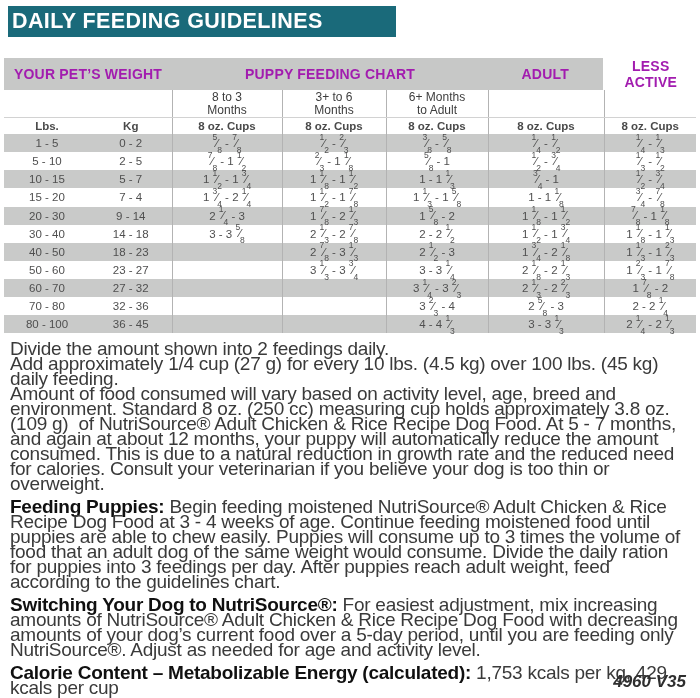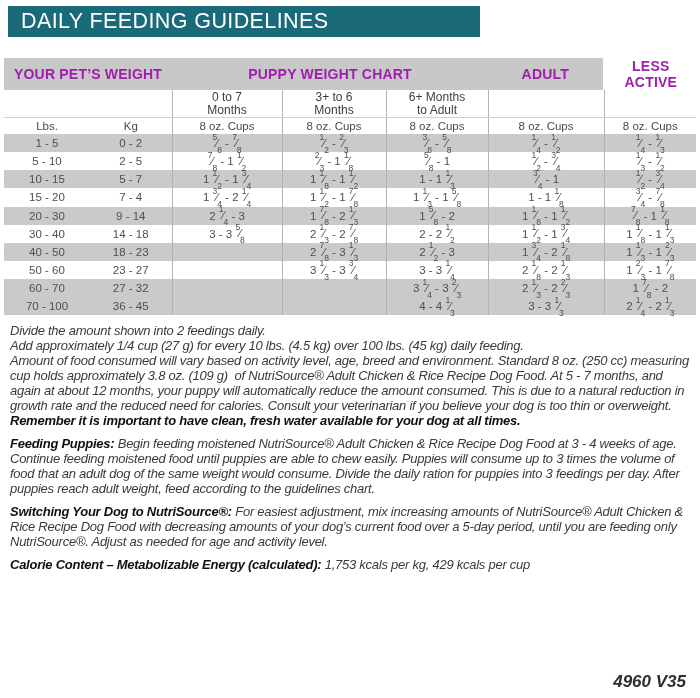--- a/index.html
+++ b/index.html
@@ -1,45 +1,45 @@
 <!DOCTYPE html>
 <html><head>
 <meta charset="utf-8">
 <style>
   html,body{margin:0;padding:0;background:#ffffff;}
   body{width:700px;height:698px;font-family:"Liberation Sans",sans-serif;}
   .page{position:relative;width:700px;height:698px;overflow:hidden;background:#fff;}
 
   .titlebar{
-    margin:6px 0 0 8px;width:472px;height:31px;background:#1a6a7a;
-    color:#fff;font-weight:normal;font-size:21.5px;line-height:31px;
-    padding-left:13px;letter-spacing:.4px;box-sizing:border-box;white-space:nowrap;
+    margin:6px 0 0 8px;width:388px;height:31px;background:#1a6a7a;
+    color:#fff;font-weight:bold;font-size:21.5px;line-height:31px;
+    padding-left:4px;letter-spacing:.4px;box-sizing:border-box;white-space:nowrap;
   }
 
   table.feed{border-collapse:collapse;table-layout:fixed;width:692px;margin:21px 0 0 4px;}
   table.feed td,table.feed th{padding:0;text-align:center;vertical-align:middle;}
 
   tr.group th{background:#c7c8c7;font-weight:bold;font-size:14px;color:#a21caf;height:27px;letter-spacing:.2px;}
   tr.group th.white{background:#ffffff;border-left:3px solid #ffffff;text-align:center;}
 
   tr.months td{font-size:12px;color:#3d3d3d;white-space:pre-line;line-height:13px;height:27px;border-bottom:1px solid #d2d2d2;}
-  tr.units td{font-size:11.5px;color:#4a4a4a;height:16px;}
+  tr.units td{font-size:11.5px;color:#4a4a4a;height:16px;font-weight:bold;}
 
   tbody.rows td{font-size:11.5px;color:#4f4f4f;height:16.8px;}
   tbody.rows tr.stripe td{background:#c9cac9;}
 
   tr.months td:nth-child(n+3),
   tr.units td:nth-child(n+3),
   tbody.rows td:nth-child(n+3){border-left:1px solid #b3b3b3;}
 
   .fr{white-space:nowrap;}
   .fr sup{font-size:8.5px;position:relative;top:-2.5px;margin-right:-1px;}
   .fr sub{font-size:8.5px;position:relative;top:2.5px;margin-left:-1px;}
 
-  .text{margin:8px 10px 0 10px;font-size:13px;line-height:15px;color:#3a3a3a;letter-spacing:-.25px;font-style:italic;}
+  .text{margin:8px 10px 0 10px;font-size:19px;line-height:15px;color:#3a3a3a;letter-spacing:-.25px;}
   .text p{margin:0 0 8px 0;white-space:pre-wrap;}
   .text b{color:#101010;}
 
   .footer-code{position:absolute;right:14px;bottom:6px;font-size:17px;font-weight:bold;color:#2e2e2e;font-style:italic;}
 </style>
 </head>
 <body>
 
 <div class="page">
 
@@ -51,28 +51,28 @@
         <col style="width:82px">
         <col style="width:110px">
       <col style="width:104px">
         <col style="width:102px">
         <col style="width:116px">
         <col style="width:92px">
     </colgroup>
     <thead>
       <tr class="group">
         <th colspan="2">YOUR PET’S WEIGHT</th>
-        <th colspan="3">PUPPY WEIGHT CHART</th>
+        <th colspan="3">PUPPY FEEDING CHART</th>
         <th>ADULT</th>
         <th class="white">LESS ACTIVE</th>
       </tr>
       <tr class="months">
         <td></td>
         <td></td>
-        <td>0 to 7
+        <td>8 to 3
 Months</td>
         <td>3+ to 6
 Months</td>
         <td>6+ Months
 to Adult</td>
         <td></td>
         <td></td>
       </tr>
       <tr class="units">
         <td>Lbs.</td>
@@ -159,37 +159,46 @@
         </tr>
         <tr class="stripe">
           <td>60 - 70</td>
           <td>27 - 32</td>
           <td></td>
           <td></td>
           <td>3 <span class="fr"><sup>1</sup>⁄<sub>4</sub></span> - 3 <span class="fr"><sup>2</sup>⁄<sub>3</sub></span></td>
           <td>2 <span class="fr"><sup>1</sup>⁄<sub>3</sub></span> - 2 <span class="fr"><sup>2</sup>⁄<sub>3</sub></span></td>
           <td>1 <span class="fr"><sup>7</sup>⁄<sub>8</sub></span> - 2</td>
         </tr>
-        <tr class="stripe">
-          <td>70 - 100</td>
+        <tr class="">
+          <td>70 - 80</td>
+          <td>32 - 36</td>
+          <td></td>
+          <td></td>
+          <td>3 <span class="fr"><sup>2</sup>⁄<sub>3</sub></span> - 4</td>
+          <td>2 <span class="fr"><sup>5</sup>⁄<sub>8</sub></span> - 3</td>
+          <td>2 - 2 <span class="fr"><sup>1</sup>⁄<sub>4</sub></span></td>
+        </tr>
+        <tr class="stripe">
+          <td>80 - 100</td>
           <td>36 - 45</td>
           <td></td>
           <td></td>
           <td>4 - 4 <span class="fr"><sup>1</sup>⁄<sub>3</sub></span></td>
           <td>3 - 3 <span class="fr"><sup>1</sup>⁄<sub>3</sub></span></td>
           <td>2 <span class="fr"><sup>1</sup>⁄<sub>4</sub></span> - 2 <span class="fr"><sup>1</sup>⁄<sub>3</sub></span></td>
         </tr>
       </tbody>
   </table>
 
   <div class="text">
     <p><span>Divide the amount shown into 2 feedings daily.
 Add approximately 1/4 cup (27 g) for every 10 lbs. (4.5 kg) over 100 lbs. (45 kg) daily feeding.
 Amount of food consumed will vary based on activity level, age, breed and environment. Standard 8 oz. (250 cc) measuring cup holds approximately 3.8 oz. (109 g)  of NutriSource® Adult Chicken &amp; Rice Recipe Dog Food. At 5 - 7 months, and again at about 12 months, your puppy will automatically reduce the amount consumed. This is due to a natural reduction in growth rate and the reduced need for calories. Consult your veterinarian if you believe your dog is too thin or overweight.
-</span><b>Remember it is important to have clean, fresh water available for your dog at all times.</b></p>
+</span></p>
     <p><b>Feeding Puppies:</b><span> Begin feeding moistened NutriSource® Adult Chicken &amp; Rice Recipe Dog Food at 3 - 4 weeks of age. Continue feeding moistened food until puppies are able to chew easily. Puppies will consume up to 3 times the volume of food that an adult dog of the same weight would consume. Divide the daily ration for puppies into 3 feedings per day. After puppies reach adult weight, feed according to the guidelines chart.</span></p>
     <p><b>Switching Your Dog to NutriSource®:</b><span> For easiest adjustment, mix increasing amounts of NutriSource® Adult Chicken &amp; Rice Recipe Dog Food with decreasing amounts of your dog’s current food over a 5-day period, until you are feeding only NutriSource®. Adjust as needed for age and activity level.</span></p>
     <p><b>Calorie Content – Metabolizable Energy (calculated):</b><span> 1,753 kcals per kg, 429 kcals per cup</span></p>
   </div>
 
   <div class="footer-code">4960 V35</div>
 
 </div>
 
 </body></html>

